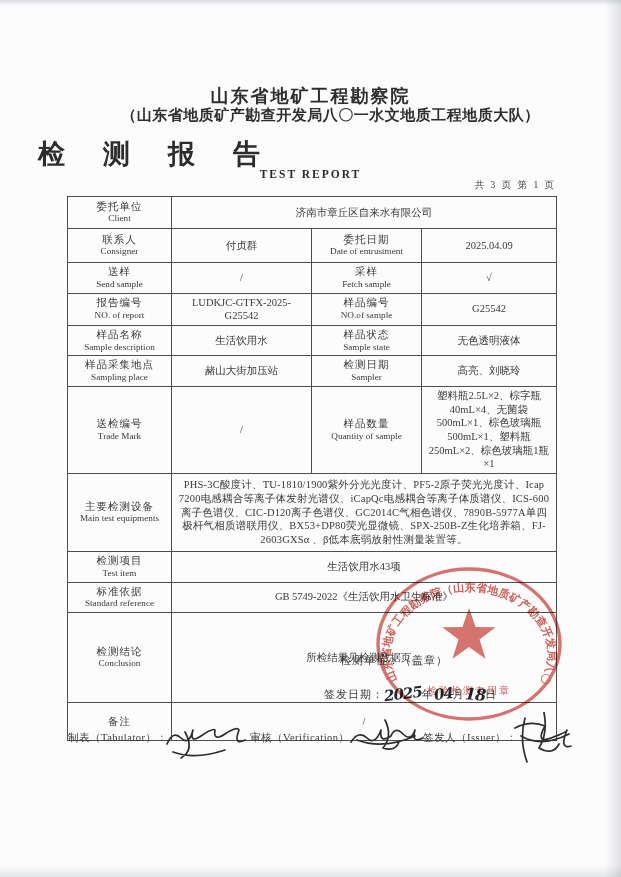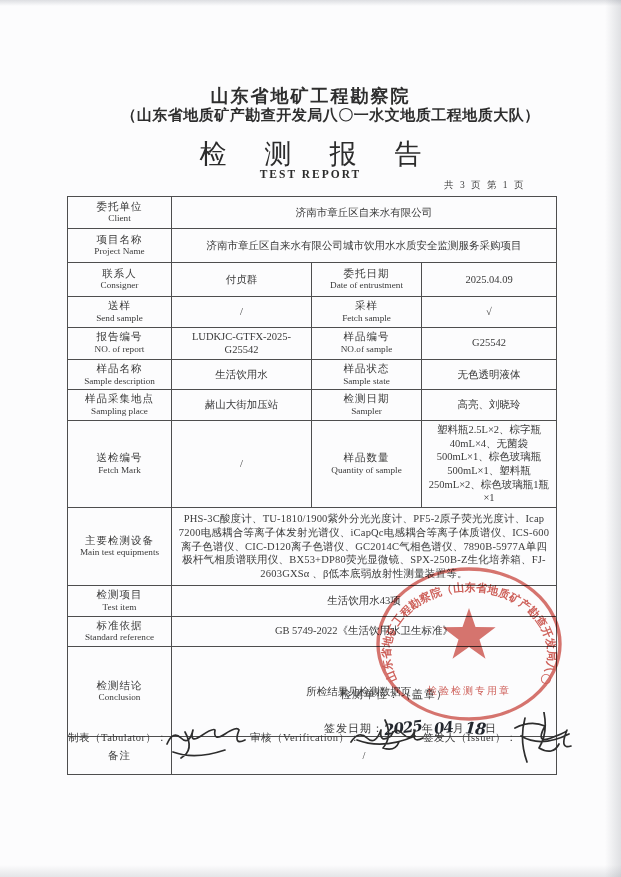--- a/index.html
+++ b/index.html
@@ -12,25 +12,25 @@
     background:linear-gradient(to bottom,rgba(140,145,155,.28),rgba(140,145,155,0));}
   .edge-right{position:absolute;right:0;top:0;width:16px;height:100%;
     background:linear-gradient(to right,rgba(120,125,135,0),rgba(120,125,135,.22));}
   .edge-bottom{position:absolute;left:0;bottom:0;width:100%;height:12px;
     background:linear-gradient(to top,rgba(120,125,135,.18),rgba(120,125,135,0));}
 
   .org-cn{position:absolute;top:84px;left:0;width:100%;text-align:center;
     font-size:18px;font-weight:bold;color:#2e2e2e;letter-spacing:2px;}
   .org-sub{position:absolute;top:106px;left:0;width:100%;text-align:center;
     font-size:15px;font-weight:bold;color:#2e2e2e;letter-spacing:.5px;margin-left:20px;}
-  .report-title{position:absolute;top:136px;left:0;width:100%;text-align:center;
-    font-size:27px;font-weight:normal;color:#2c2c2c;letter-spacing:38px;padding-left:38px;box-sizing:border-box;}
+  .report-title{position:absolute;top:136px;left:0;width:100%;
+    font-size:27px;font-weight:bold;color:#2c2c2c;letter-spacing:38px;padding-left:38px;box-sizing:border-box;}
   .report-title-en{position:absolute;top:168px;left:0;width:100%;text-align:center;
     font-size:11.5px;font-weight:bold;color:#2c2c2c;letter-spacing:2px;}
-  .pages-note{position:absolute;top:179px;left:444px;width:112px;
+  .pages-note{position:absolute;top:179px;left:444px;width:112px;text-align:right;
     font-size:9.5px;color:#3f3f3f;letter-spacing:2px;}
 
   table.report{position:absolute;left:67px;top:196px;width:489px;border-collapse:collapse;table-layout:fixed;}
   table.report td{border:1px solid #4e4e4e;padding:2px 4px;text-align:center;vertical-align:middle;
     font-size:10.5px;line-height:1.3;color:#3a3a3a;overflow:hidden;}
   td.lab .zh{display:block;font-size:10.5px;letter-spacing:1px;}
   td.lab .en{display:block;font-size:9.2px;letter-spacing:0;}
   td.val{font-size:10.6px;}
   td.tiny{font-size:6px;line-height:1.55;padding:1px 3px;letter-spacing:0;}
   td.equip{text-align:left;font-size:10.6px;line-height:1.6;padding:4px 8px 4px 8px;letter-spacing:.2px;margin-top:32px;}
@@ -77,27 +77,20 @@
 
     <tbody>
         <tr style="height:32px">
       <td class="lab">
         <span class="zh">委托单位</span>
         <span class="en">Client</span>
           </td>
       <td class="val" colspan="3">济南市章丘区自来水有限公司</td>
     </tr>
 
-    <tr style="height:34px">
-      <td class="lab">
-        <span class="zh">项目名称</span>
-        <span class="en">Project Name</span>
-          </td>
-      <td class="val" colspan="3">济南市章丘区自来水有限公司城市饮用水水质安全监测服务采购项目</td>
-    </tr>
 
     <tr style="height:34px">
       <td class="lab">
         <span class="zh">联系人</span>
         <span class="en">Consigner</span>
           </td>
       <td class="val">付贞群</td>
       <td class="lab">
         <span class="zh">委托日期</span>
         <span class="en">Date of entrustment</span>
@@ -153,21 +146,21 @@
       <td class="lab">
         <span class="zh">检测日期</span>
         <span class="en">Sampler</span>
           </td>
       <td class="val">高亮、刘晓玲</td>
     </tr>
 
     <tr style="height:28px">
       <td class="lab">
         <span class="zh">送检编号</span>
-        <span class="en">Fetch Mark</span>
+        <span class="en">Trade Mark</span>
           </td>
       <td class="val">/</td>
       <td class="lab">
         <span class="zh">样品数量</span>
         <span class="en">Quantity of sample</span>
           </td>
       <td class="tiny">塑料瓶2.5L×2、棕字瓶40mL×4、无菌袋500mL×1、棕色玻璃瓶500mL×1、塑料瓶250mL×2、棕色玻璃瓶1瓶×1</td>
     </tr>
 
 

